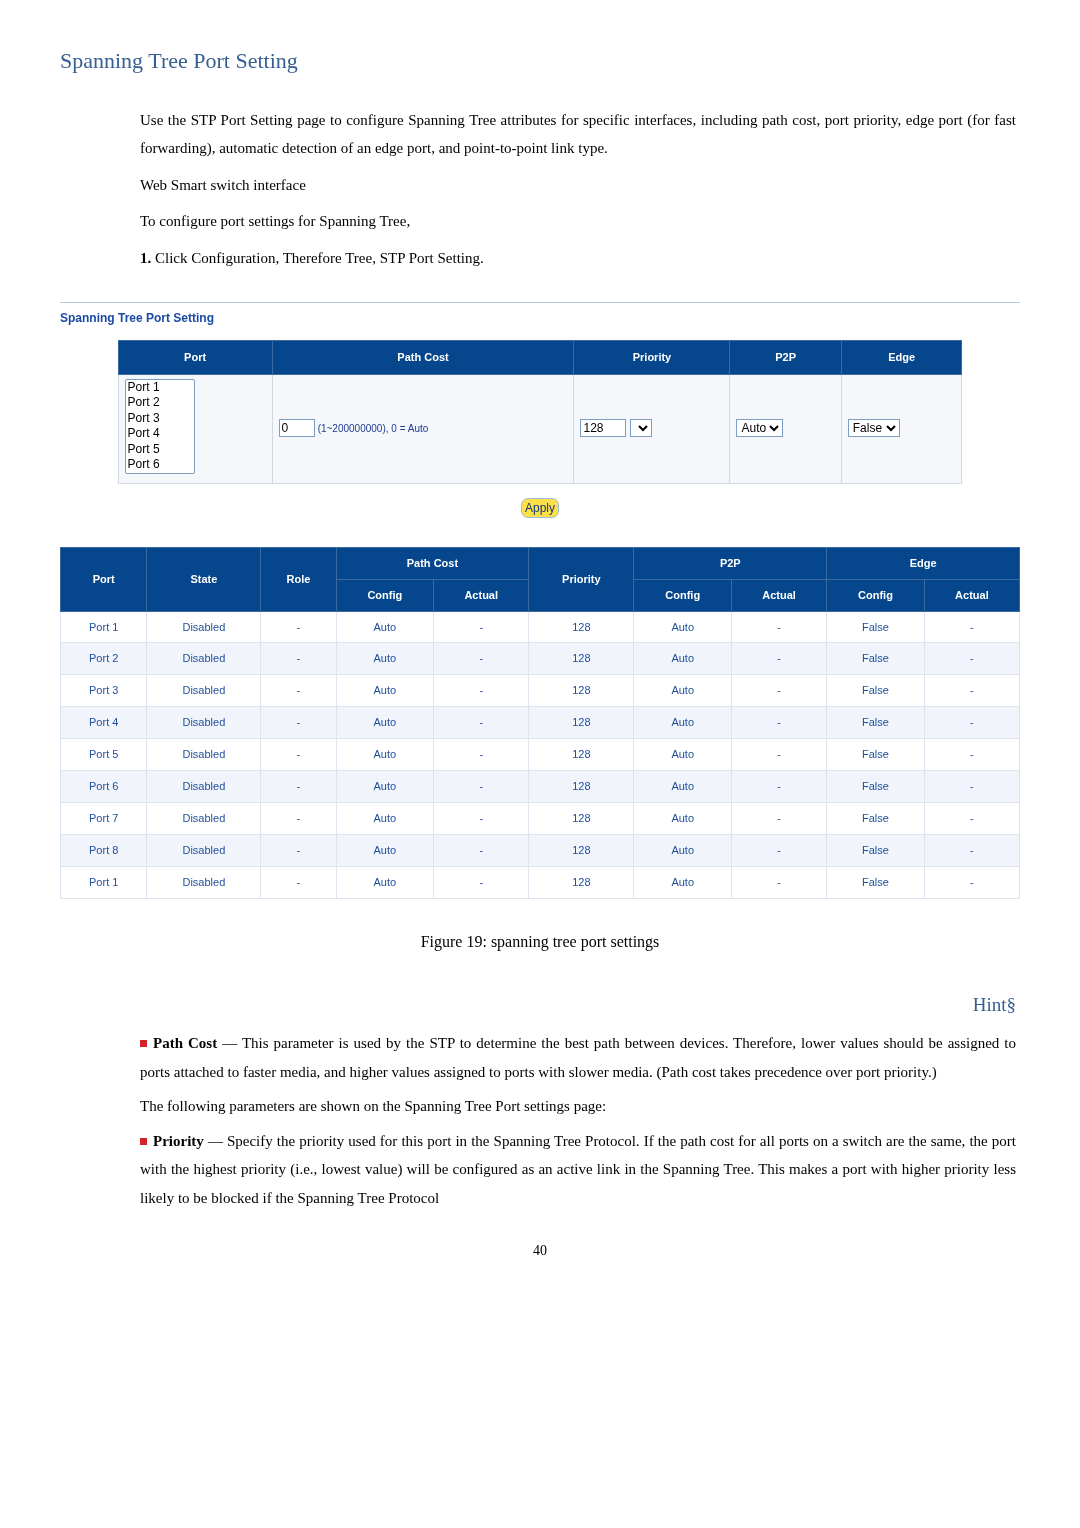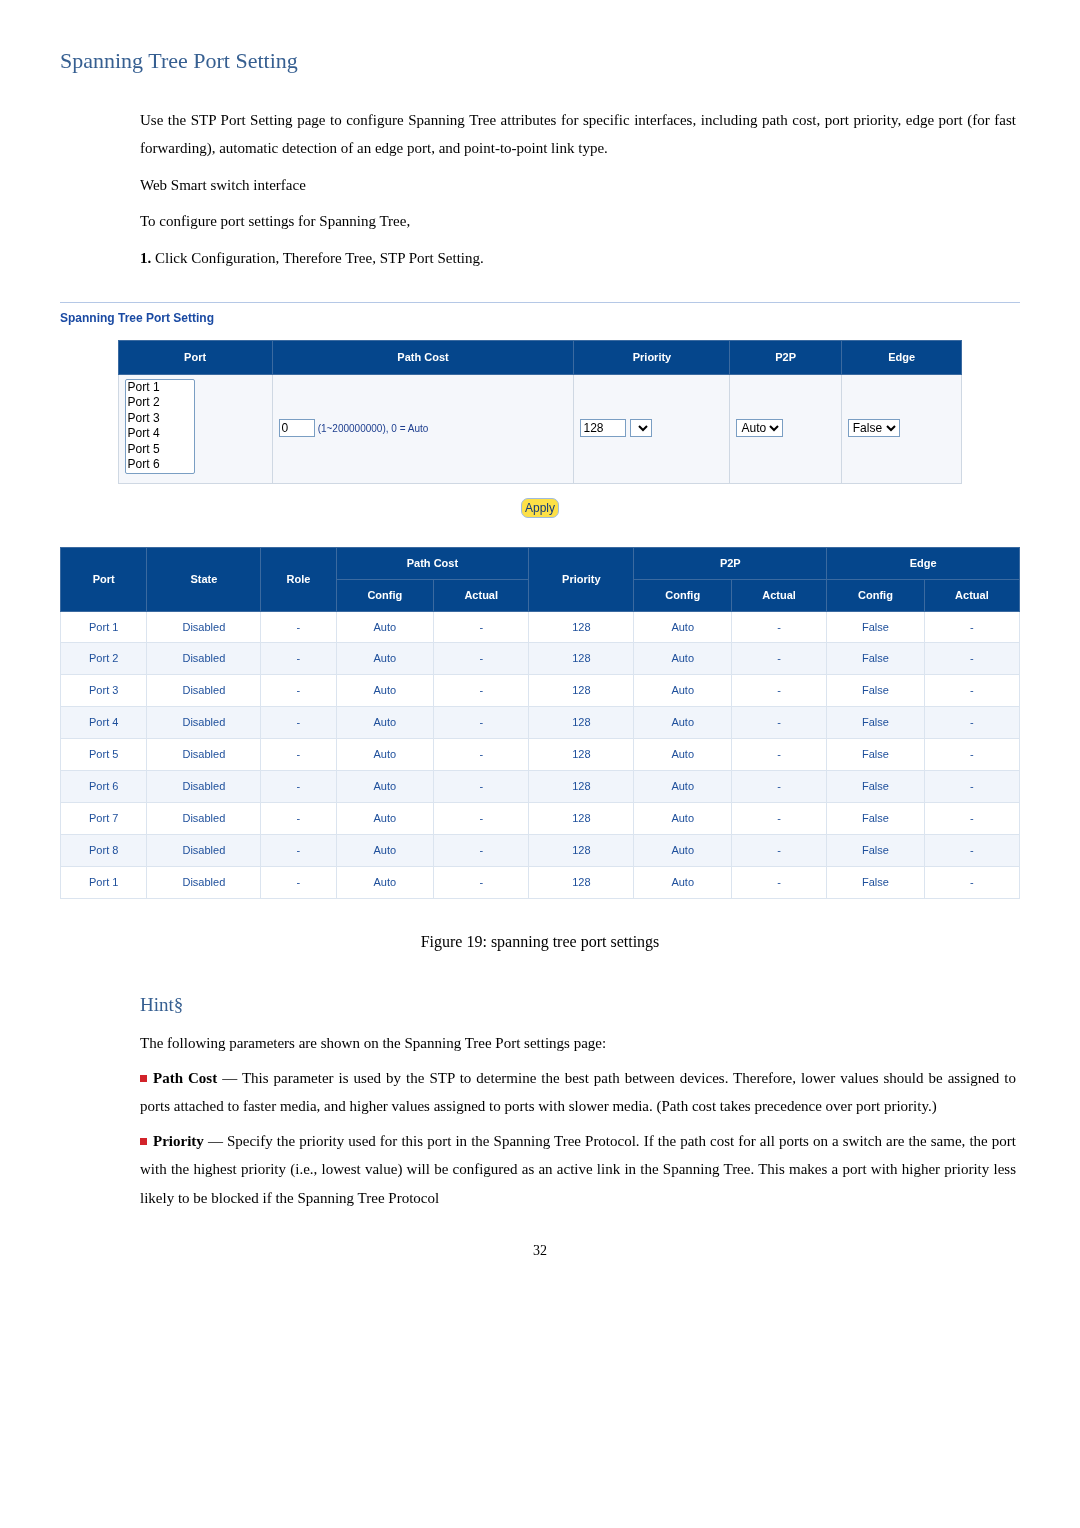--- a/index.html
+++ b/index.html
@@ -141,20 +141,21 @@
     font-size: 16px;
     margin-top: 28px;
     margin-bottom: 30px;
   }
   h2.hint {
     color: #365f91;
     font-weight: normal;
     font-size: 19px;
     margin: 0 0 6px 0;
     font-family: "Times New Roman", Times, serif;
+    text-align: right;
   }
   .hint-block p {
     margin: 0 0 6px 0;
     font-size: 15px;
     text-align: justify;
   }
   .red-square {
     display: inline-block;
     width: 7px;
     height: 7px;
@@ -366,20 +367,20 @@
           <td>-</td>
         </tr>
       </tbody>
   </table>
 </div>
 
 <div class="fig-caption">Figure 19: spanning tree port settings</div>
 
 <div class="content hint-block">
   <h2 class="hint">Hint§</h2>
+  <p><span class="red-square"></span><span class="bold">Path Cost</span><span> — This parameter is used by the STP to determine the best path between devices. Therefore, lower values should be assigned to ports attached to faster media, and higher values assigned to ports with slower media. (Path cost takes precedence over port priority.)</span></p>
+
   <p>The following parameters are shown on the Spanning Tree Port settings page:</p>
-
-  <p><span class="red-square"></span><span class="bold">Path Cost</span><span> — This parameter is used by the STP to determine the best path between devices. Therefore, lower values should be assigned to ports attached to faster media, and higher values assigned to ports with slower media. (Path cost takes precedence over port priority.)</span></p>
 
   <p><span class="red-square"></span><span class="bold">Priority</span><span> — Specify the priority used for this port in the Spanning Tree Protocol. If the path cost for all ports on a switch are the same, the port with the highest priority (i.e., lowest value) will be configured as an active link in the Spanning Tree. This makes a port with higher priority less likely to be blocked if the Spanning Tree Protocol</span></p>
 </div>
 
-<div class="page-num">32</div>
+<div class="page-num">40</div>
 
 </body></html>

